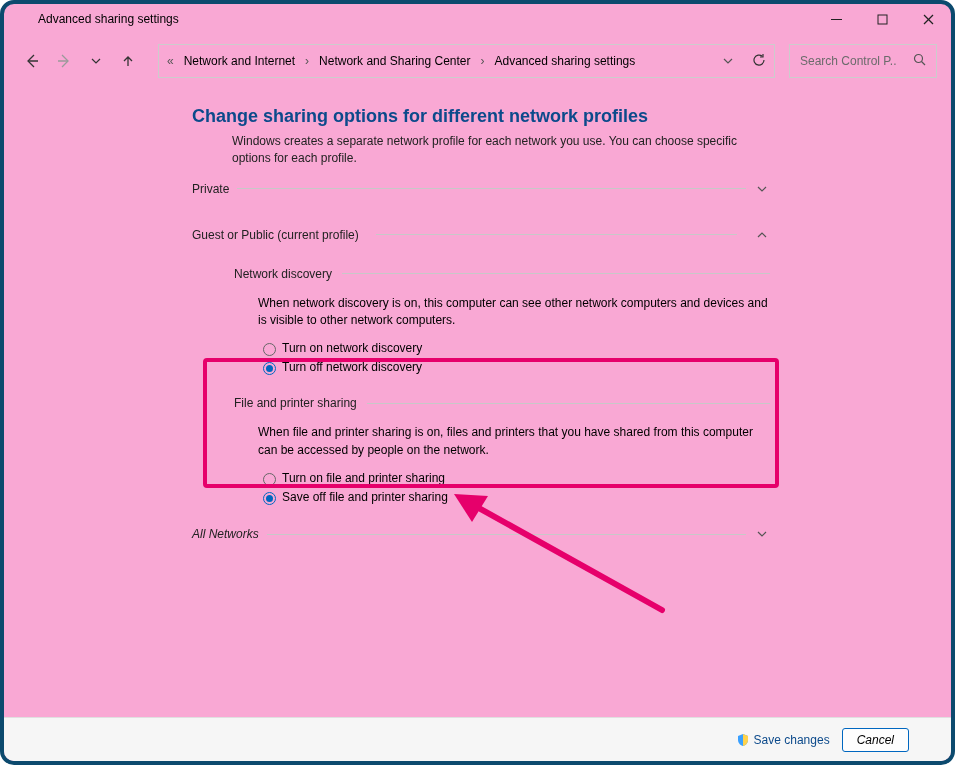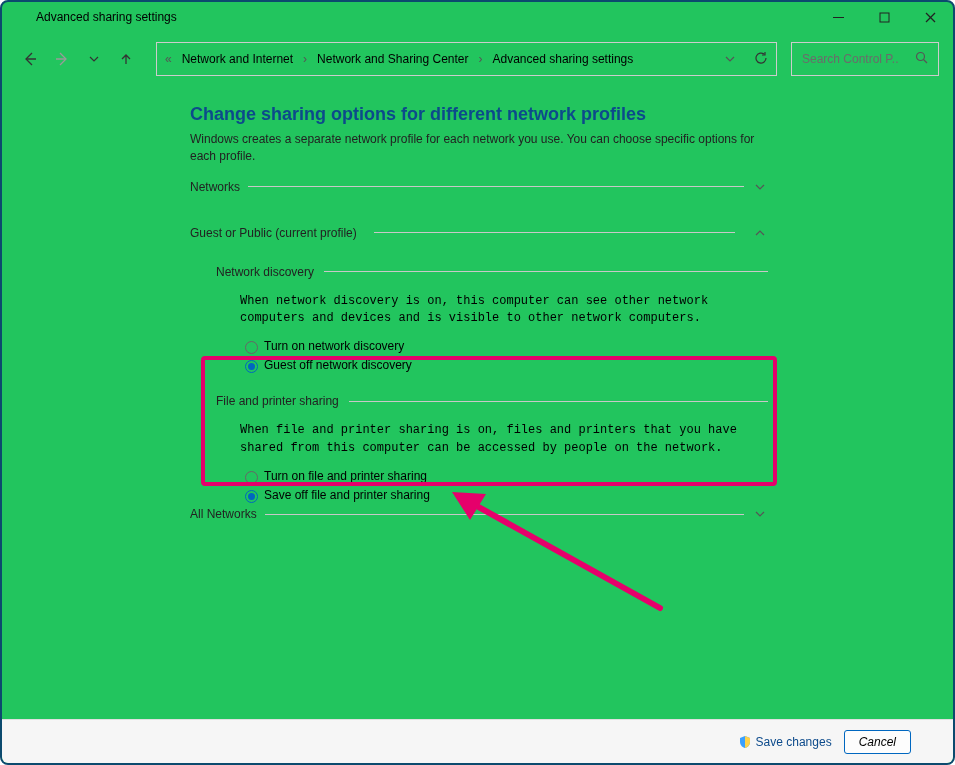--- a/index.html
+++ b/index.html
@@ -10,23 +10,23 @@
     color: #000;
     background: #fff;
     width: 955px;
     height: 765px;
     position: relative;
     overflow: hidden;
   }
   .window {
     width: 955px;
     height: 765px;
-    border: 2px solid #0c4a6e;
-    border-radius: 8px;
-    background: #22c55e;
+    border: 4px solid #0c4a6e;
+    border-radius: 14px;
+    background: #f9a8d4;
     display: flex;
     flex-direction: column;
     overflow: hidden;
   }
   
   .titlebar {
     height: 32px;
     display: flex;
     align-items: flex-start;
     padding: 0 0 0 10px;
@@ -128,20 +128,21 @@
     color:#0c4a8b;
     font-size:18px;
     font-weight:700;
     margin-bottom:6px;
   }
   .sub {
     font-size:12px;
     color:#222;
     margin-bottom:14px;
     line-height:1.4;
+    margin-left:40px;
   }
   .profile-row {
     display:flex;
     align-items:center;
     font-size:12px;
     color:#222;
     margin-bottom:4px;
   }
   .profile-row .label { white-space:nowrap; }
   .profile-row .line {
@@ -149,38 +150,37 @@
     height:1px;
     background:#c8c8c8;
     margin:0 8px;
   }
   .chev {
     width:16px; height:16px;
     display:flex; align-items:center; justify-content:center;
     color:#555;
   }
   .section-sub {
-    margin-left: 26px;
+    margin-left: 42px;
     margin-top: 24px;
   }
   .section-head {
     display:flex;
     align-items:center;
     font-size:12px;
     color:#222;
   }
   .section-head .line {
     flex:1; height:1px; background:#c8c8c8; margin-left:10px;
   }
   .section-desc {
     margin-left:24px;
     margin-top:14px;
     font-size:12px;
     line-height:1.45;
-    font-family:Liberation Mono, monospace;
   }
   .radios {
     margin-left:24px;
     margin-top:10px;
   }
   .radio-row {
     display:flex;
     align-items:flex-end;
     font-size:12px;
     margin:3px 0;
@@ -334,21 +334,21 @@
       </span>
     </div>
   </div>
 
   <div class="content">
     <div class="inner">
       <div class="heading">Change sharing options for different network profiles</div>
       <div class="sub">Windows creates a separate network profile for each network you use. You can choose specific options for each profile.</div>
 
       <div class="profile-row" style="margin-top:10px;">
-        <span class="label">Networks</span>
+        <span class="label">Private</span>
         <span class="line"></span>
         <span class="chev">
           <svg width="12" height="12" viewBox="0 0 12 12">
               <path d="M2 4 L6 8 L10 4" fill="none" stroke="#555" stroke-width="1.2"></path>
             </svg>
         </span>
       </div>
 
       <div class="profile-row" style="margin-top:30px;gap:9px;">
         <span class="label">Guest or Public (current profile)</span>
@@ -366,21 +366,21 @@
           <span class="line"></span>
         </div>
         <div class="section-desc">When network discovery is on, this computer can see other network computers and devices and is visible to other network computers.</div>
         <div class="radios">
           <label class="radio-row">
             <input type="radio" name="nd" style="">
             <span>Turn on network discovery</span>
           </label>
           <label class="radio-row">
             <input type="radio" name="nd" checked="" style="">
-            <span>Guest off network discovery</span>
+            <span>Turn off network discovery</span>
           </label>
         </div>
       </div>
 
       <div class="section-sub" style="margin-top:22px;">
         <div class="section-head">
           <span>File and printer sharing</span>
           <span class="line"></span>
         </div>
         <div class="section-desc">When file and printer sharing is on, files and printers that you have shared from this computer can be accessed by people on the network.</div>
@@ -389,21 +389,21 @@
             <input type="radio" name="fp" style="">
             <span>Turn on file and printer sharing</span>
           </label>
           <label class="radio-row">
             <input type="radio" name="fp" checked="" style="">
             <span>Save off file and printer sharing</span>
           </label>
         </div>
       </div>
 
-      <div class="profile-row" style="margin-top:4px;">
+      <div class="profile-row" style="margin-top:22px;font-style:italic;">
         <span class="label">All Networks</span>
         <span class="line"></span>
         <span class="chev">
           <svg width="12" height="12" viewBox="0 0 12 12">
               <path d="M2 4 L6 8 L10 4" fill="none" stroke="#555" stroke-width="1.2"></path>
             </svg>
         </span>
       </div>
     </div>
 

